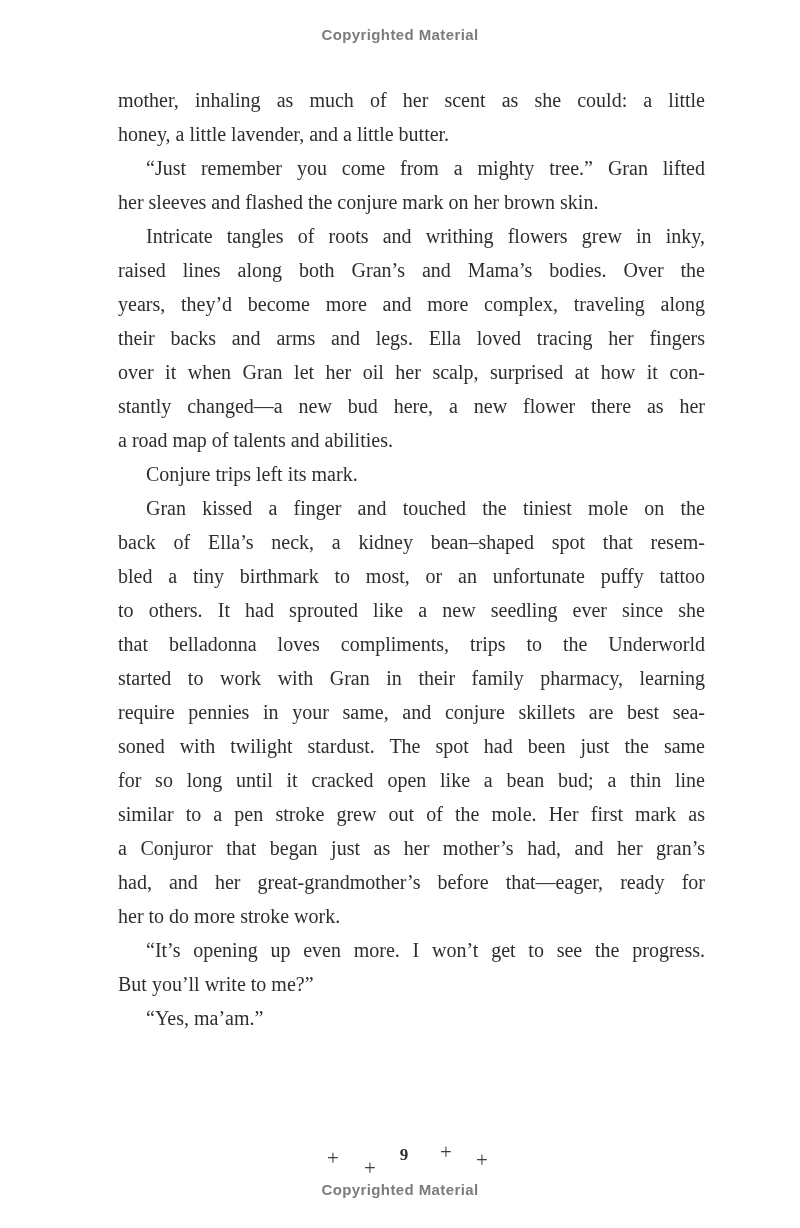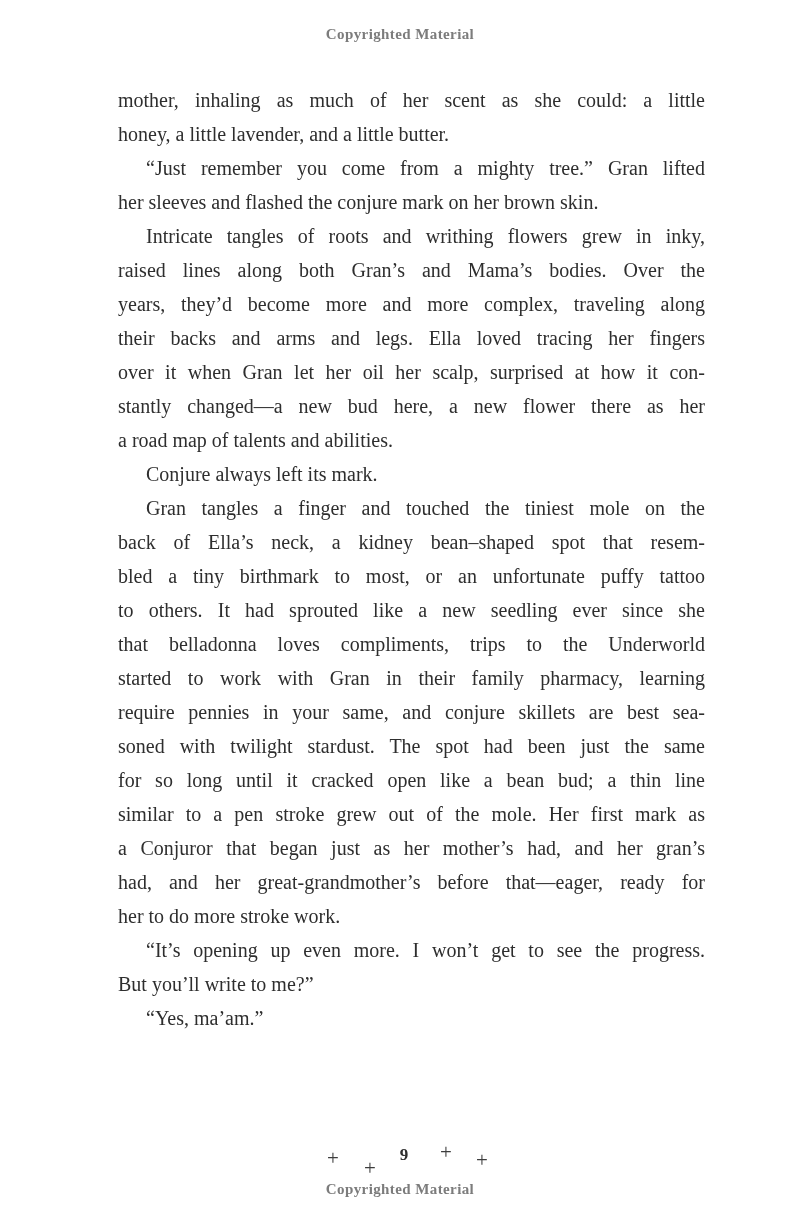--- a/index.html
+++ b/index.html
@@ -14,21 +14,21 @@
     margin: 0 auto;
     background: #ffffff;
     overflow: hidden;
     font-family: "Liberation Serif", "DejaVu Serif", serif;
   }
   .copyright-banner {
     position: absolute;
     left: 0;
     width: 100%;
     text-align: center;
-    font-family: Liberation Serif, serif;
+    font-family: Liberation Sans, sans-serif;
     font-weight: bold;
     font-size: 15px;
     letter-spacing: 0.4px;
     color: #7c7c7c;
   }
   .copyright-banner.top { top: 26px; }
   .copyright-banner.bottom { top: 1181px; }
 
   .text-block {
     position: absolute;
@@ -97,24 +97,24 @@
       <div class="para">
         <div class="line indent">Intricate tangles of roots and writhing flowers grew in inky,</div>
         <div class="line">raised lines along both Gran’s and Mama’s bodies. Over the</div>
         <div class="line">years, they’d become more and more complex, traveling along</div>
         <div class="line">their backs and arms and legs. Ella loved tracing her fingers</div>
         <div class="line">over it when Gran let her oil her scalp, surprised at how it con-</div>
         <div class="line">stantly changed—a new bud here, a new flower there as her</div>
         <div class="line last">a road map of talents and abilities.</div>
       </div>
       <div class="para">
-        <div class="line last indent">Conjure always left its mark.</div>
+        <div class="line last indent">Conjure trips left its mark.</div>
       </div>
       <div class="para">
-        <div class="line indent">Gran tangles a finger and touched the tiniest mole on the</div>
+        <div class="line indent">Gran kissed a finger and touched the tiniest mole on the</div>
         <div class="line">back of Ella’s neck, a kidney bean–shaped spot that resem-</div>
         <div class="line">bled a tiny birthmark to most, or an unfortunate puffy tattoo</div>
         <div class="line">to others. It had sprouted like a new seedling ever since she</div>
         <div class="line">that belladonna loves compliments, trips to the Underworld</div>
         <div class="line">started to work with Gran in their family pharmacy, learning</div>
         <div class="line">require pennies in your same, and conjure skillets are best sea-</div>
         <div class="line">soned with twilight stardust. The spot had been just the same</div>
         <div class="line">for so long until it cracked open like a bean bud; a thin line</div>
         <div class="line">similar to a pen stroke grew out of the mole. Her first mark as</div>
         <div class="line">a Conjuror that began just as her mother’s had, and her gran’s</div>

